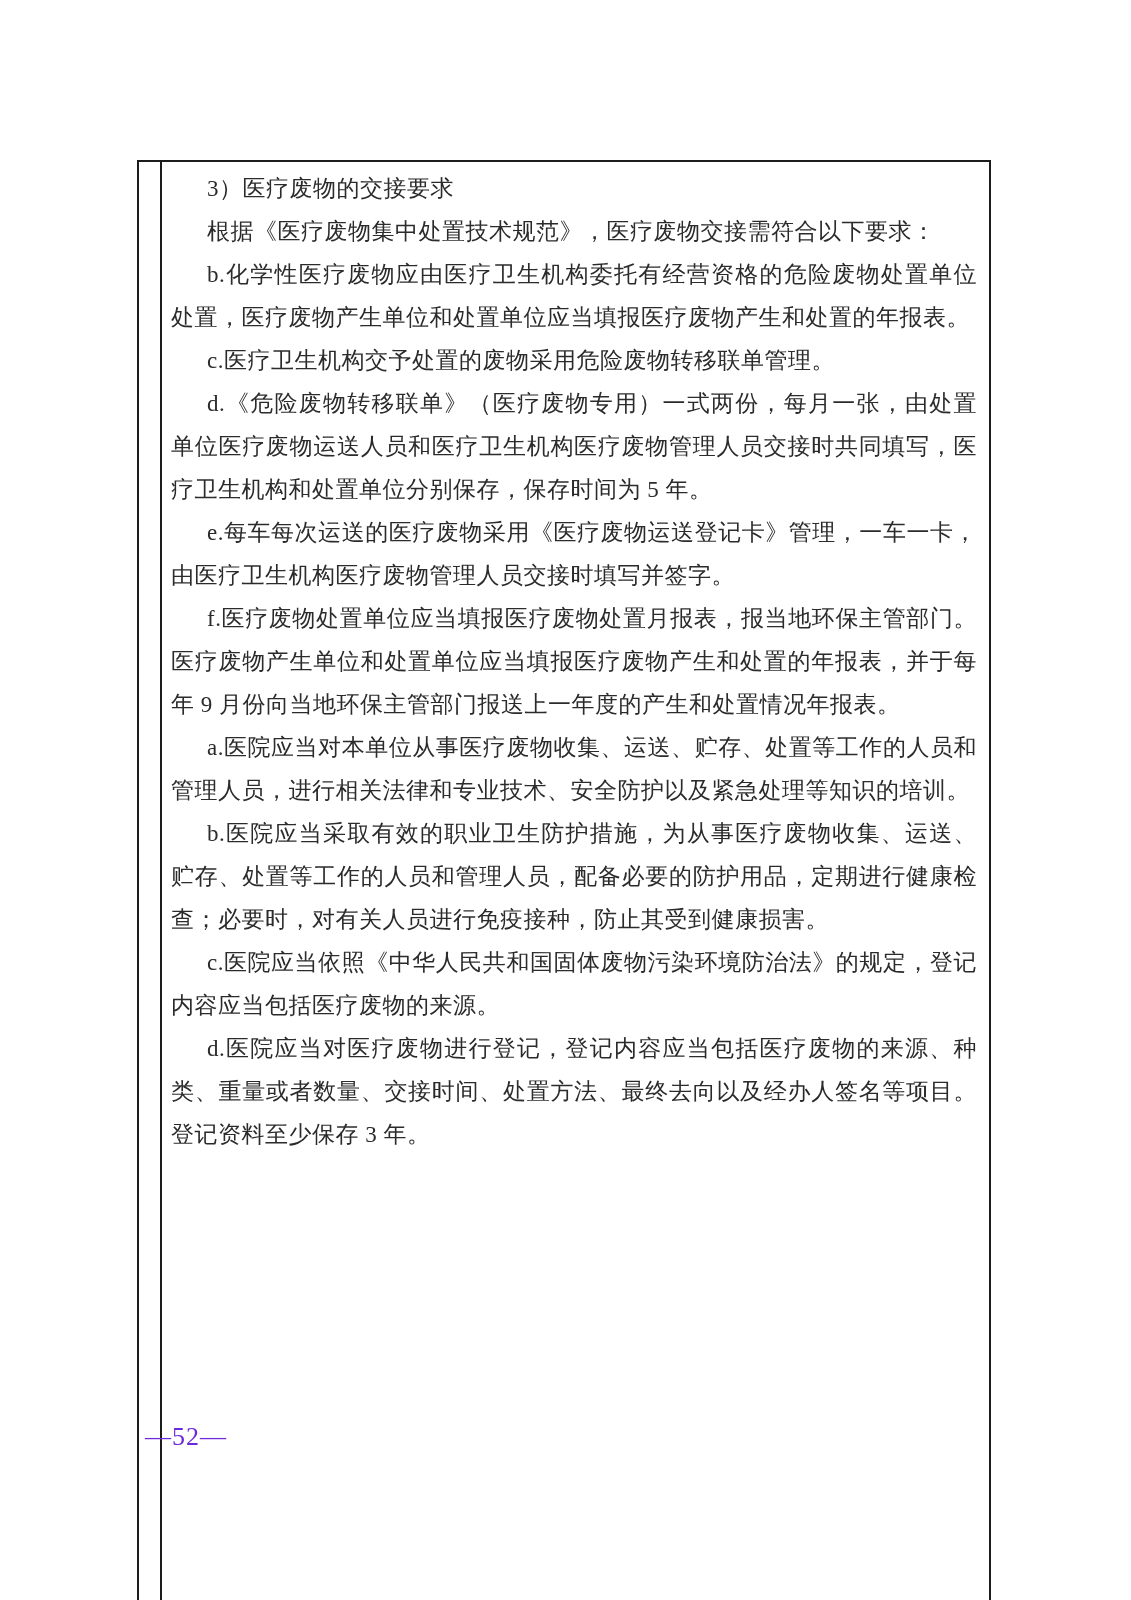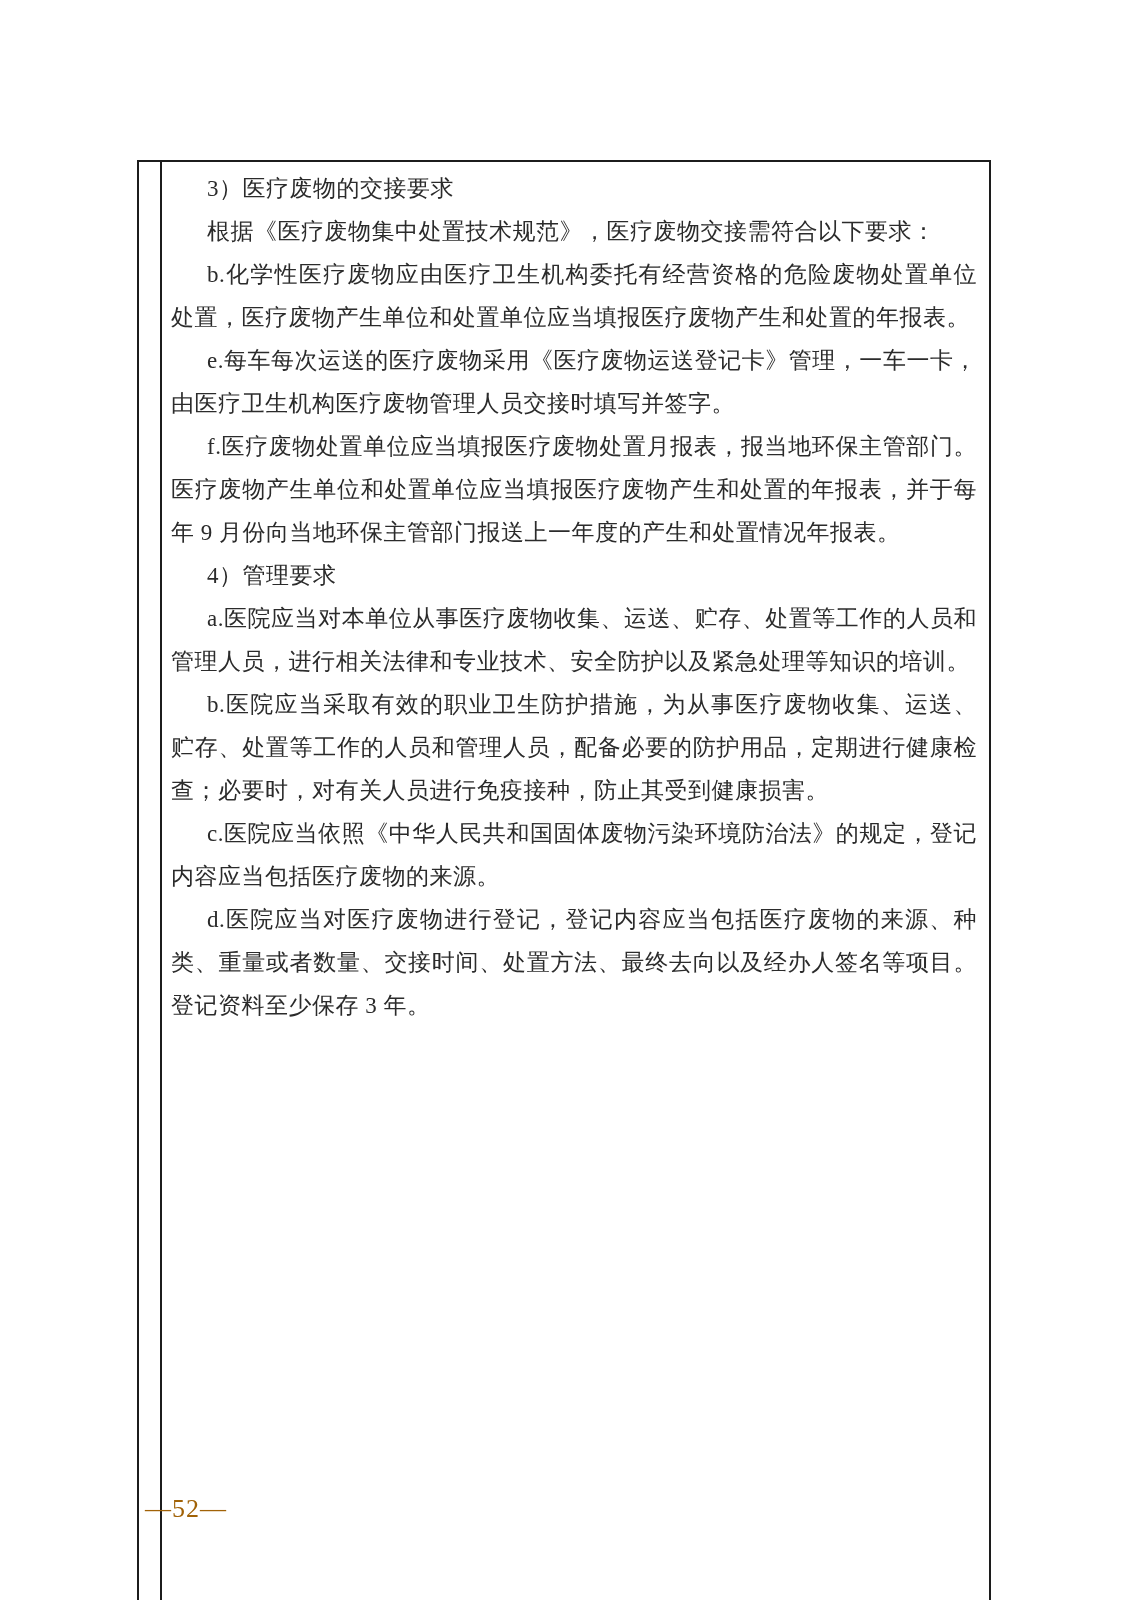--- a/index.html
+++ b/index.html
@@ -44,38 +44,39 @@
     line-height: 43px;
     color: #2b2b2b;
     text-indent: 36px;
     text-align: justify;
     text-justify: inter-character;
     letter-spacing: 0.5px;
   }
   .page-number {
     position: absolute;
     left: 145px;
-    top: 1494px;
+    top: 1422px;
     font-size: 26px;
-    color: #a16207;
+    color: #6d28d9;
     letter-spacing: 1px;
   }
 </style>
 </head>
 <body>
 
 <div class="doc-table">
   <div class="left-col"></div>
   <div class="content-cell">
     <p>3）医疗废物的交接要求</p>
     <p>根据《医疗废物集中处置技术规范》，医疗废物交接需符合以下要求：</p>
     <p>b.化学性医疗废物应由医疗卫生机构委托有经营资格的危险废物处置单位处置，医疗废物产生单位和处置单位应当填报医疗废物产生和处置的年报表。</p>
+    <p>c.医疗卫生机构交予处置的废物采用危险废物转移联单管理。</p>
+    <p>d.《危险废物转移联单》（医疗废物专用）一式两份，每月一张，由处置单位医疗废物运送人员和医疗卫生机构医疗废物管理人员交接时共同填写，医疗卫生机构和处置单位分别保存，保存时间为 5 年。</p>
     <p>e.每车每次运送的医疗废物采用《医疗废物运送登记卡》管理，一车一卡，由医疗卫生机构医疗废物管理人员交接时填写并签字。</p>
     <p>f.医疗废物处置单位应当填报医疗废物处置月报表，报当地环保主管部门。医疗废物产生单位和处置单位应当填报医疗废物产生和处置的年报表，并于每年 9 月份向当地环保主管部门报送上一年度的产生和处置情况年报表。</p>
-    <p>4）管理要求</p>
     <p>a.医院应当对本单位从事医疗废物收集、运送、贮存、处置等工作的人员和管理人员，进行相关法律和专业技术、安全防护以及紧急处理等知识的培训。</p>
     <p>b.医院应当采取有效的职业卫生防护措施，为从事医疗废物收集、运送、贮存、处置等工作的人员和管理人员，配备必要的防护用品，定期进行健康检查；必要时，对有关人员进行免疫接种，防止其受到健康损害。</p>
     <p>c.医院应当依照《中华人民共和国固体废物污染环境防治法》的规定，登记内容应当包括医疗废物的来源。</p>
     <p>d.医院应当对医疗废物进行登记，登记内容应当包括医疗废物的来源、种类、重量或者数量、交接时间、处置方法、最终去向以及经办人签名等项目。登记资料至少保存 3 年。</p>
   </div>
 </div>
 
 <div class="page-number">—52—</div>
 
 </body></html>

